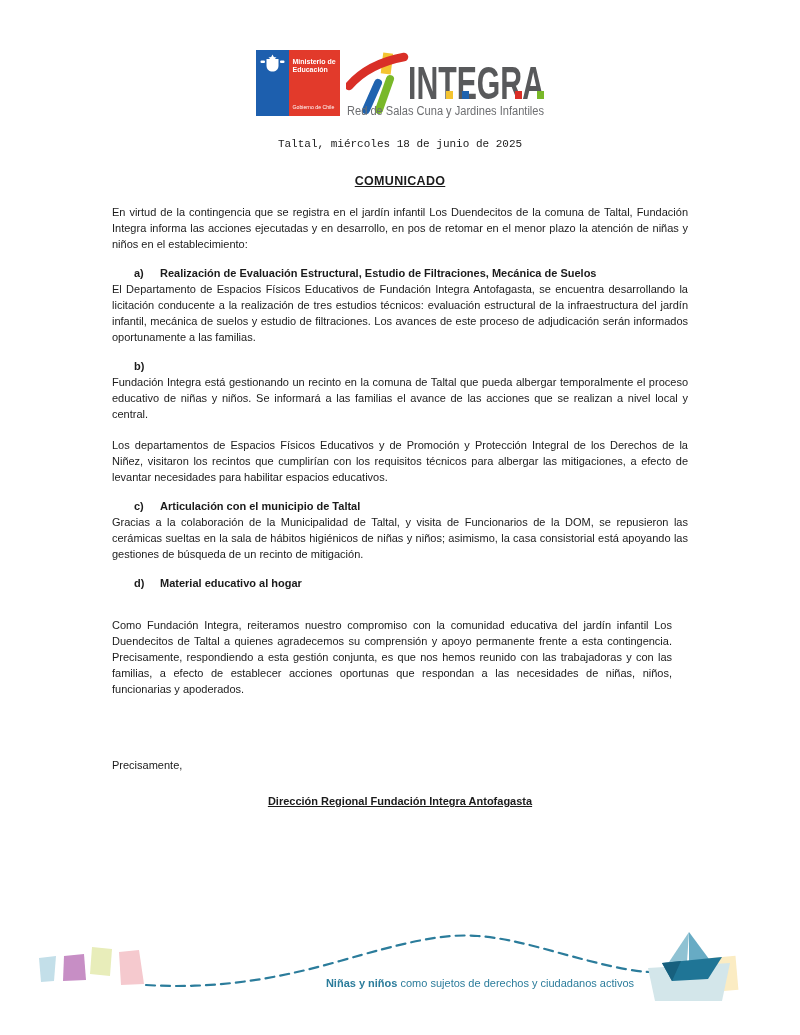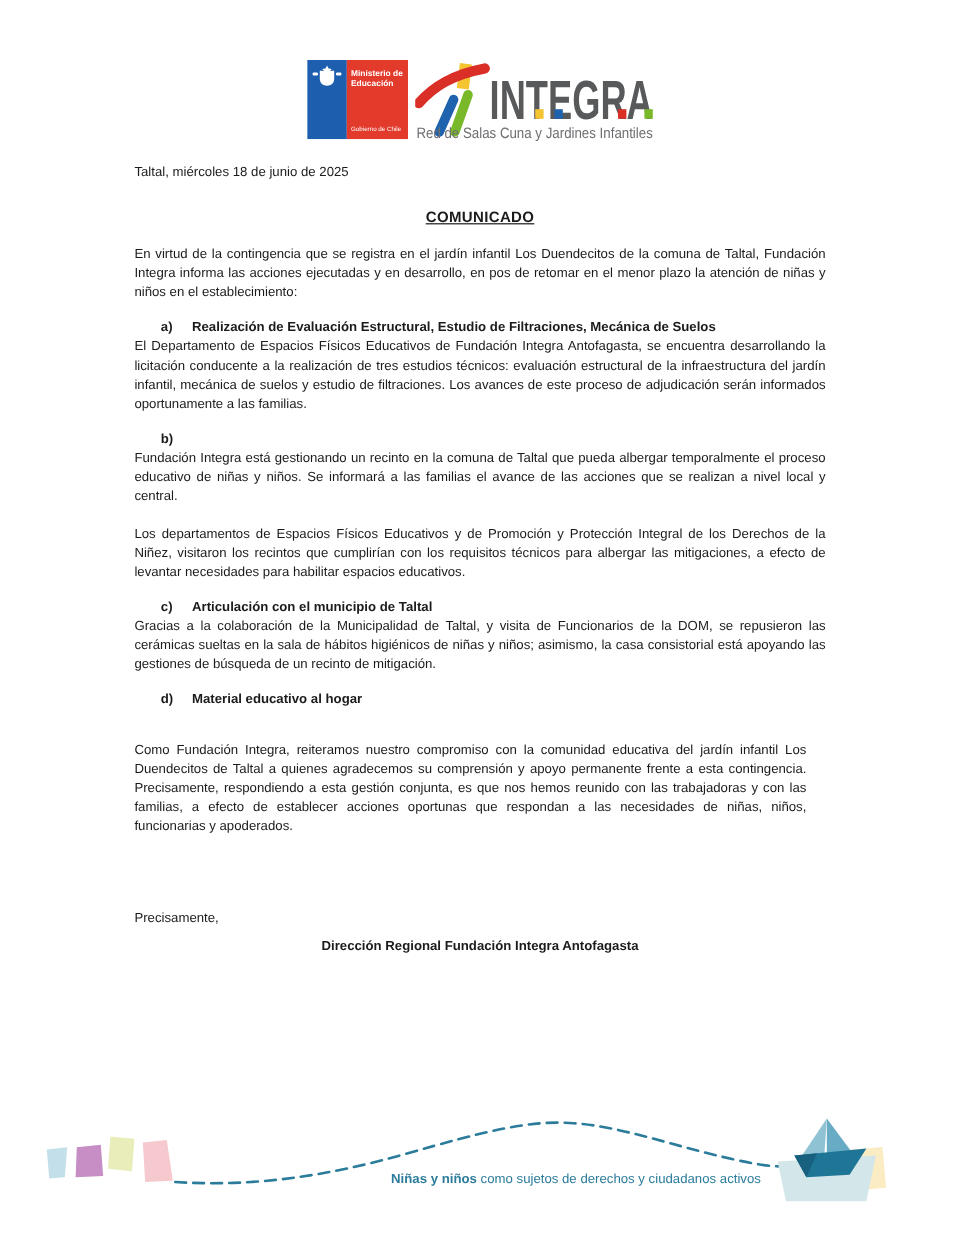--- a/index.html
+++ b/index.html
@@ -3,29 +3,29 @@
 <meta charset="utf-8">
 <style>
   html,body { margin:0; padding:0; background:#ffffff; }
   .page {
     position:relative; width:800px; height:1035px; margin:0 auto;
     background:#ffffff; overflow:hidden;
     font-family:"Liberation Sans", sans-serif; color:#1b1b1b;
   }
   .logo-row { position:absolute; top:50px; left:256px; display:flex; align-items:flex-start; gap:6px; }
   .doc { position:absolute; top:130px; left:112px; width:576px; font-size:11px; line-height:16px; }
-  .date-line { text-align:left; margin:6px 0 0 0; }
+  .date-line { text-align:center; margin:6px 0 0 0;font-family:Liberation Mono, monospace; }
   .doc-title { text-align:center; font-weight:bold; text-decoration:underline; font-size:12.5px; letter-spacing:.3px; margin:21px 0 0 0; }
   p.body-par { text-align:justify; margin:15px 0 0 0; }
   .sec-head { display:flex; font-weight:bold; margin:13px 0 0 0; padding-left:22px; }
   .sec-label { flex:none; width:26px; }
   .sec-body { text-align:justify; margin:0; }
   .closing { text-align:justify; margin:26px 16px 0 0; }
   .signoff { margin:60px 0 0 0; }
-  .signature { margin:8px 0 0 0; text-align:center; font-weight:bold; }
+  .signature { margin:20px 0 0 0; text-align:center; font-weight:bold; text-decoration:underline; }
   .footer-art { position:absolute; top:925px; left:0; width:800px; height:100px; }
   .footer-tagline {
     position:absolute; top:977px; left:160px; width:640px; text-align:center;
     font-size:11px; color:#2b7c9b;
   }
   .footer-tagline b { font-weight:bold;text-align:right; }
 </style>
 </head>
 <body>
 

